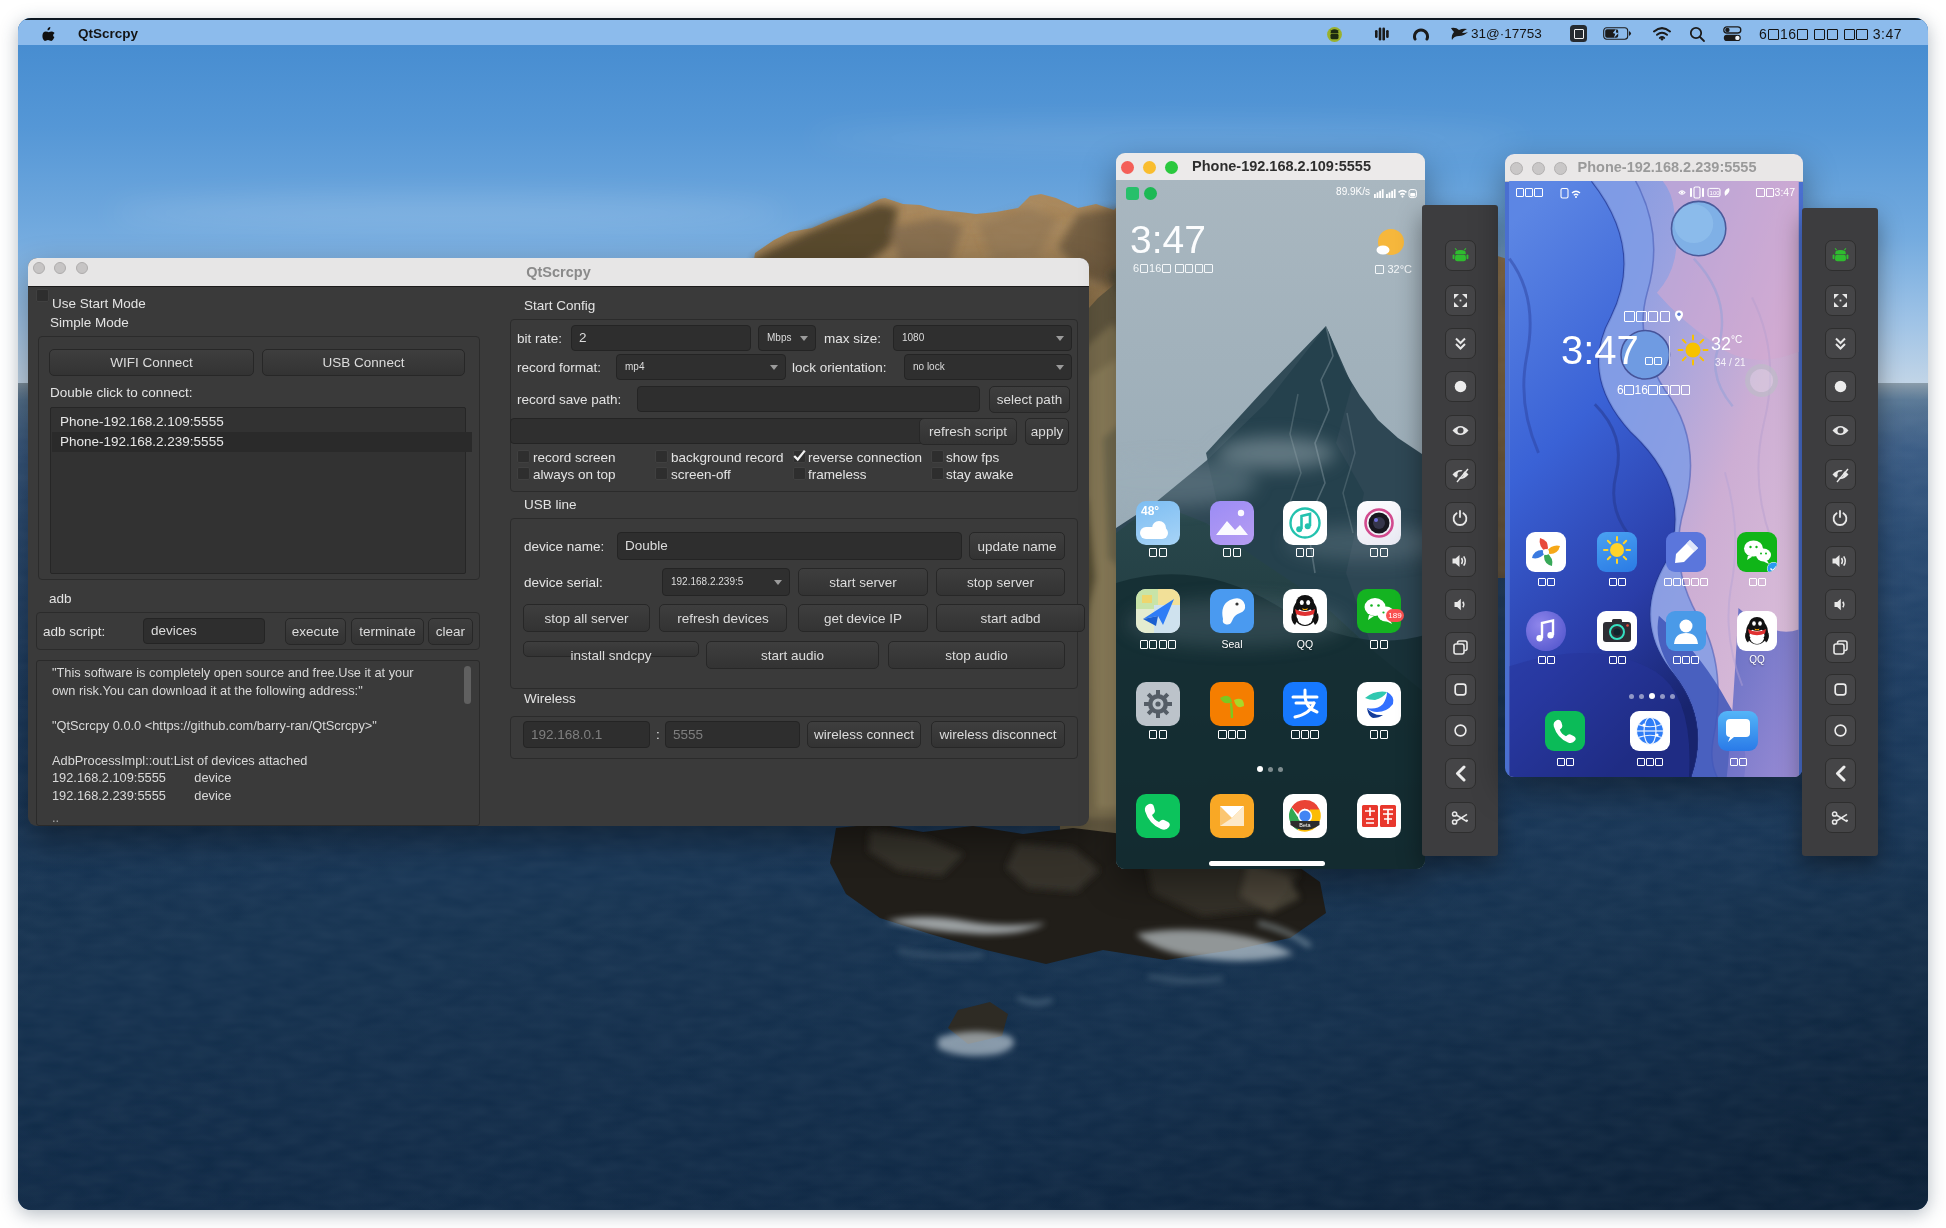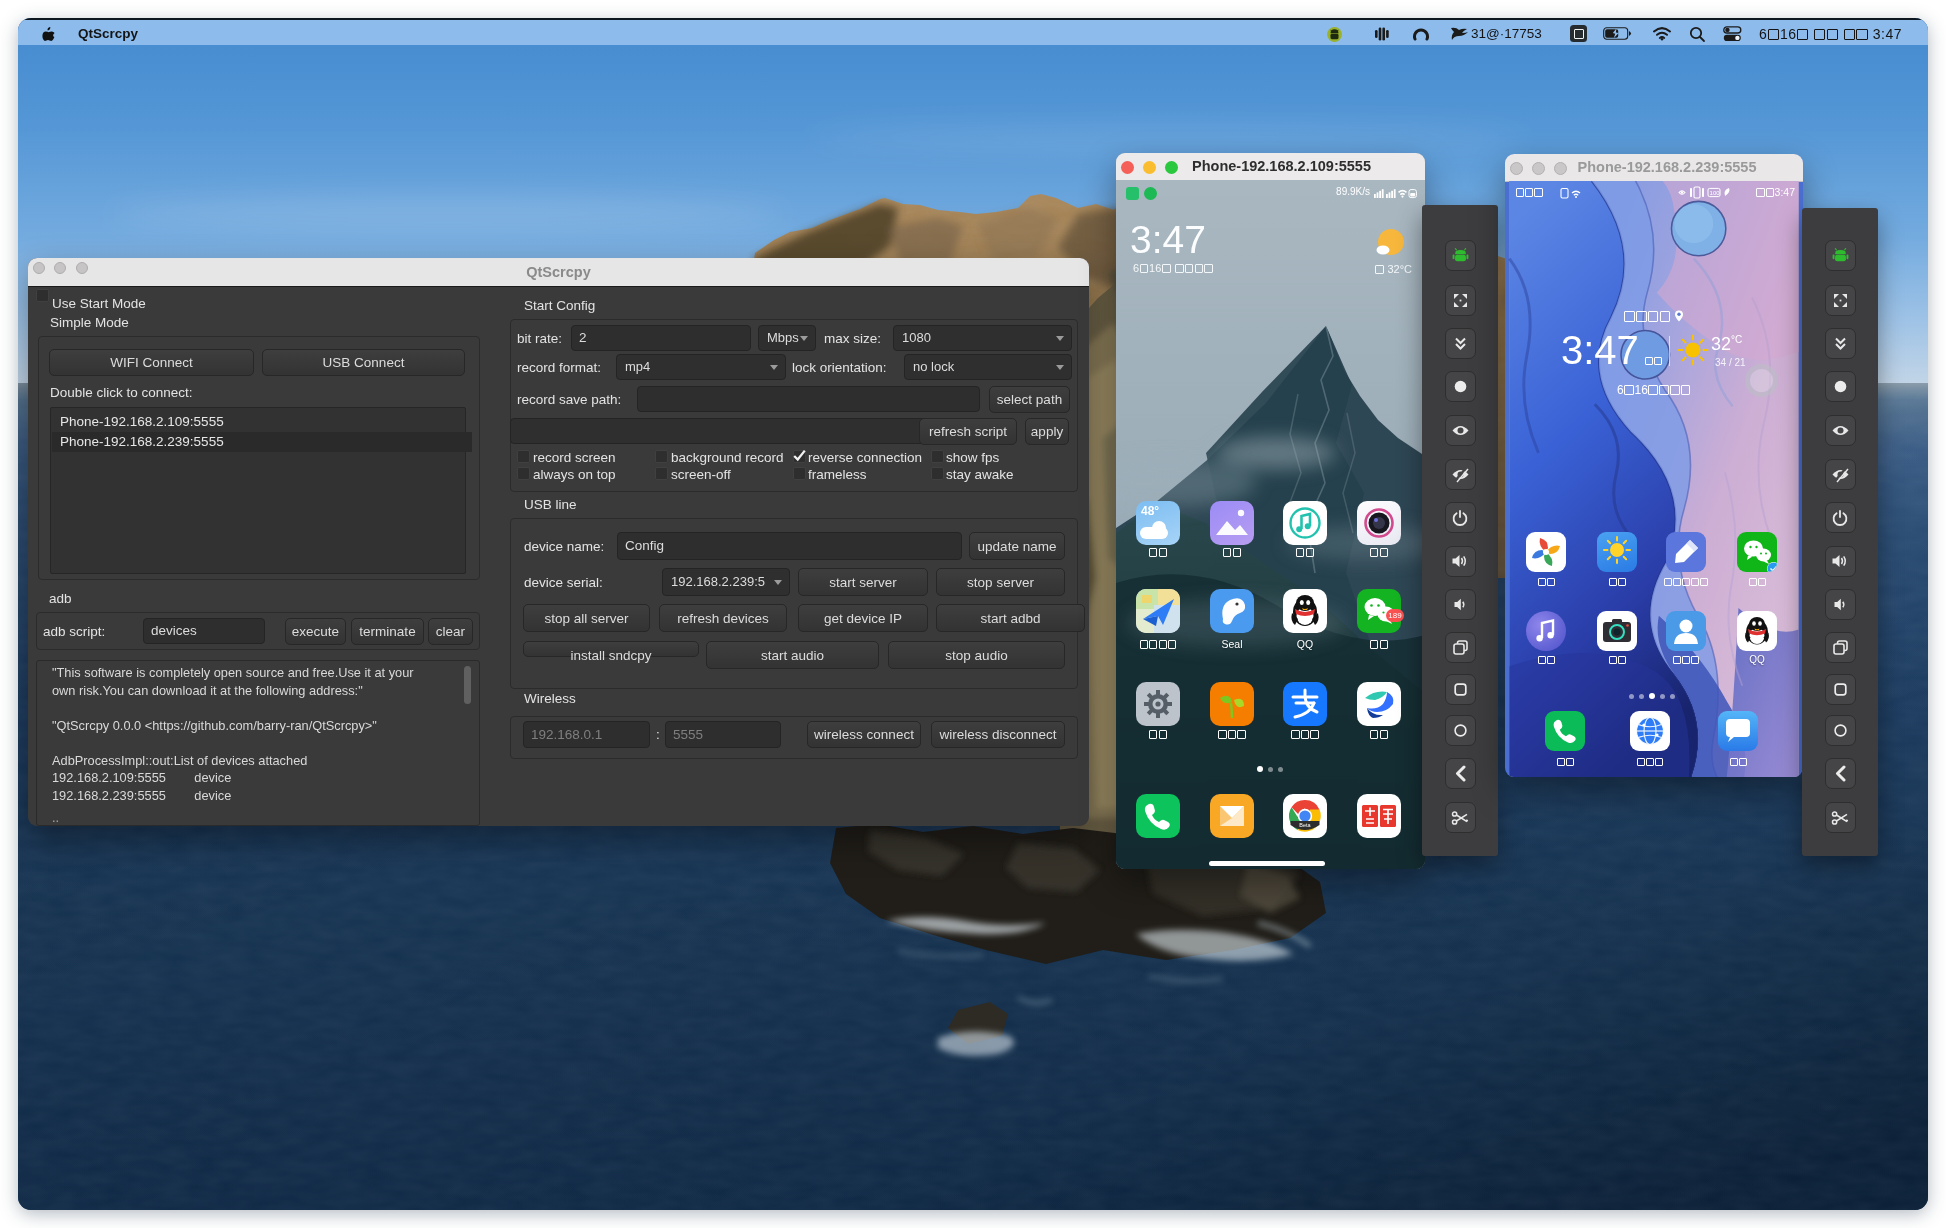--- a/index.html
+++ b/index.html
@@ -4,21 +4,21 @@
 html,body{margin:0;padding:0;width:1946px;height:1228px;background:#fff;font-family:"Liberation Sans",sans-serif;overflow:hidden}
 .abs{position:absolute}
 #desk{position:absolute;left:18px;top:18px;width:1910px;height:1192px;border-radius:13px;overflow:hidden;box-shadow:0 4px 18px rgba(40,60,80,.35);background:#3c5f87}
 
 .win{position:absolute;border-radius:9px;overflow:hidden;box-shadow:0 14px 34px rgba(0,0,0,.38)}
 .tbar{position:absolute;left:0;top:0;right:0;height:26px;background:linear-gradient(#eceaea,#dddbdb);border-bottom:1px solid #b6b4b4}
 .tl{position:absolute;top:7px;width:12px;height:12px;border-radius:50%}
 .tt{position:absolute;top:0;height:26px;line-height:26px;font-weight:bold;font-size:14.5px;width:100%;text-align:center}
 .btn{position:absolute;background:linear-gradient(#3e3e3e,#333333);border:1px solid #272727;border-radius:5px;color:#dcdcdc;font-size:13.5px;text-align:center;box-sizing:border-box}
 .fld{position:absolute;background:#2e2e2e;border:1px solid #242424;border-radius:4px;color:#dcdcdc;font-size:13.5px;box-sizing:border-box;padding-left:7px}
-.dd{position:absolute;background:#2f2f2f;border:1px solid #242424;border-radius:4px;color:#dcdcdc;font-size:13px;box-sizing:border-box;padding-left:8px}
+.dd{position:absolute;background:#2f2f2f;border:1px solid #242424;border-radius:4px;color:#dcdcdc;font-size:10px;box-sizing:border-box;padding-left:8px}
 .dd i{position:absolute;right:7px;top:50%;margin-top:-2px;width:0;height:0;border-left:4.5px solid transparent;border-right:4.5px solid transparent;border-top:5px solid #9b9b9b}
 .gb{position:absolute;border:1px solid #2b2b2b;border-radius:4px;box-sizing:border-box}
 .lb{position:absolute;color:#e3e3e3;font-size:13.5px;white-space:nowrap}
 .cb{position:absolute;width:13px;height:13px;background:#2e2e2e;border:1px solid #404040;border-radius:2px;box-sizing:border-box}
 .cj{display:inline-block;width:.80em;height:.80em;border:1.2px solid currentColor;border-radius:1px;vertical-align:-.06em;margin:0 .05em;box-sizing:border-box}
 
 .tool{position:absolute;width:76px;background:#3d3d3f;border-radius:3px;box-shadow:0 10px 24px rgba(0,0,0,.4)}
 .tb{position:absolute;left:50%;width:31px;height:31px;margin-left:-15.5px;background:#454547;border:1px solid #2e2e2e;border-radius:7px;box-sizing:border-box;display:flex;align-items:center;justify-content:center}
 
 .ic{position:absolute;border-radius:10px;overflow:hidden}
@@ -260,38 +260,38 @@
       <div class="lb" style="left:505px;top:209px">always on top</div>
     <div class="cb" style="left:627px;top:209px"></div>
       <div class="lb" style="left:643px;top:209px">screen-off</div>
     <div class="cb" style="left:765px;top:209px"></div>
       <div class="lb" style="left:780px;top:209px">frameless</div>
     <div class="cb" style="left:903px;top:209px"></div>
       <div class="lb" style="left:918px;top:209px">stay awake</div>
     <div class="lb" style="left:496px;top:239px">USB line</div>
     <div class="gb" style="left:482px;top:260px;width:568px;height:171px"></div>
     <div class="lb" style="left:496px;top:281px">device name:</div>
-    <div class="fld" style="left:589px;top:274px;width:345px;height:28px;line-height:26px">Config</div>
+    <div class="fld" style="left:589px;top:274px;width:345px;height:28px;line-height:26px">Double</div>
     <div class="btn" style="left:941px;top:274px;width:96px;height:28px;line-height:27px">update name</div>
     <div class="lb" style="left:496px;top:317px">device serial:</div>
     <div class="dd" style="left:634px;top:310px;width:128px;height:28px;line-height:26px">192.168.2.239:5<i></i></div>
     <div class="btn" style="left:770px;top:310px;width:130px;height:28px;line-height:27px">start server</div>
     <div class="btn" style="left:908px;top:310px;width:129px;height:28px;line-height:27px">stop server</div>
     <div class="btn" style="left:495px;top:346px;width:127px;height:28px;line-height:27px">stop all server</div>
     <div class="btn" style="left:631px;top:346px;width:128px;height:28px;line-height:27px">refresh devices</div>
     <div class="btn" style="left:770px;top:346px;width:130px;height:28px;line-height:27px">get device IP</div>
     <div class="btn" style="left:908px;top:346px;width:149px;height:28px;line-height:27px">start adbd</div>
     <div class="btn" style="left:495px;top:383px;width:176px;height:16px;line-height:27px">install sndcpy</div>
     <div class="btn" style="left:678px;top:383px;width:173px;height:28px;line-height:27px">start audio</div>
     <div class="btn" style="left:860px;top:383px;width:177px;height:28px;line-height:27px">stop audio</div>
     <div class="lb" style="left:496px;top:433px">Wireless</div>
     <div class="gb" style="left:482px;top:458px;width:568px;height:43px"></div>
     <div class="fld" style="left:495px;top:463px;width:127px;height:27px;line-height:25px;color:#7f7f7f">192.168.0.1</div>
     <div class="lb" style="left:628px;top:469px">:</div>
-    <div class="fld" style="left:637px;top:463px;width:116px;height:27px;line-height:25px;color:#7f7f7f">5555</div>
+    <div class="fld" style="left:637px;top:463px;width:135px;height:27px;line-height:25px;color:#7f7f7f">5555</div>
     <div class="btn" style="left:779px;top:463px;width:114px;height:27px;line-height:26px">wireless connect</div>
     <div class="btn" style="left:903px;top:463px;width:134px;height:27px;line-height:26px">wireless disconnect</div>
   </div>
   <div id="phone1" class="win" style="left:1098px;top:135px;width:309px;height:716px;background:#8fa3ae">
     <div class="tbar" style="height:27px;background:#eceaea;border-bottom:1px solid #c2c0c0">
       <div class="tl" style="left:5px;top:7.5px;background:#f45f58;width:13px;height:13px"></div>
       <div class="tl" style="left:27px;top:7.5px;background:#f9bd2f;width:13px;height:13px"></div>
       <div class="tl" style="left:49px;top:7.5px;background:#2ac83e;width:13px;height:13px"></div>
       <div class="tt" style="color:#2e2e2e;height:27px;line-height:27px;padding-left:22px;box-sizing:border-box">Phone-192.168.2.109:5555</div>
     </div>

